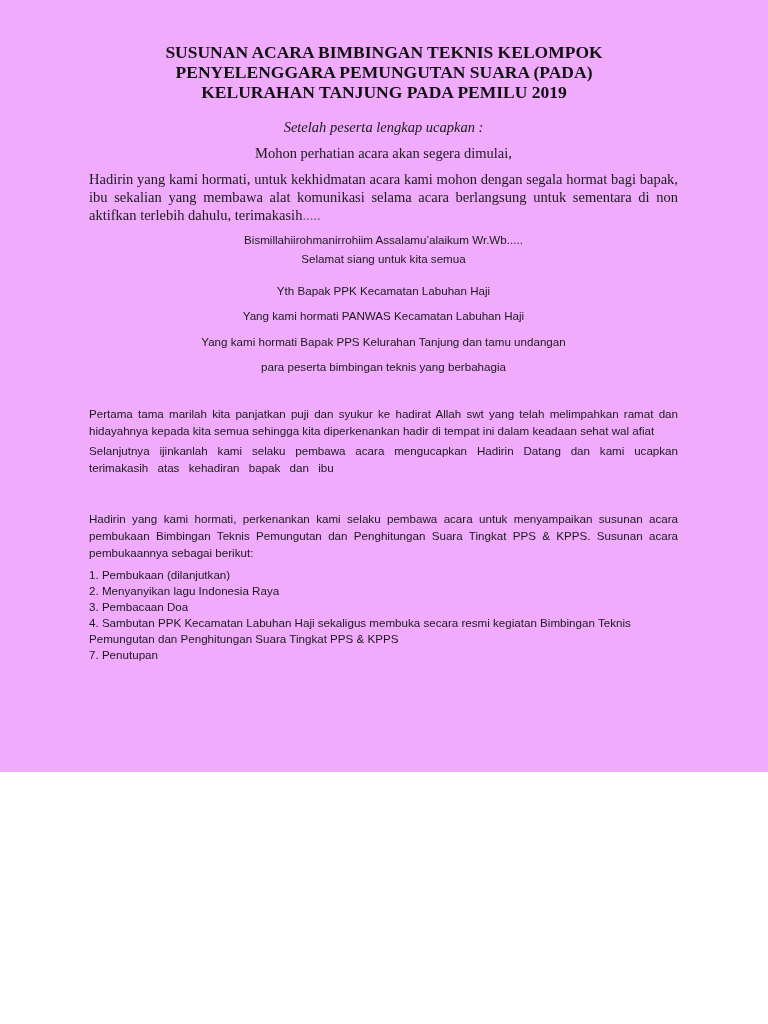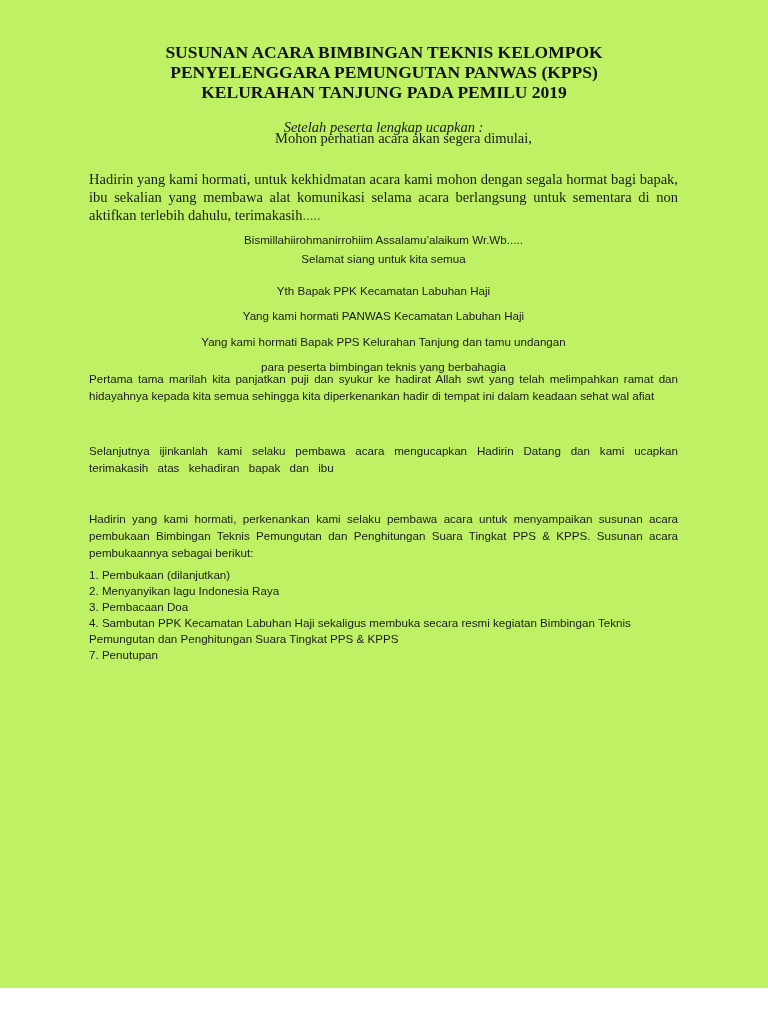--- a/index.html
+++ b/index.html
@@ -10,22 +10,22 @@
     body {
       width: 768px;
       height: 1024px;
       position: relative;
       overflow: hidden;
       color: #111111;
     }
     .page {
       position: absolute;
       left: 0; top: 0;
-      width: 768px; height: 988px;
-      background: #bef264;
+      width: 768px; height: 772px;
+      background: #f0abfc;
     }
     .title {
       position: absolute;
       left: 0;
       width: 768px;
       top: 42px;
       text-align: center;
       font-family: "Liberation Serif", serif;
       font-weight: bold;
       font-size: 17.5px;
@@ -55,38 +55,38 @@
     .line { white-space: nowrap; text-align: center; }
     .dots { color: #666; }
   </style>
 </head>
 <body>
 
 <div class="page">
 
   <div class="title">
     <div>SUSUNAN ACARA BIMBINGAN TEKNIS KELOMPOK</div>
-    <div>PENYELENGGARA PEMUNGUTAN PANWAS (KPPS)</div>
+    <div>PENYELENGGARA PEMUNGUTAN SUARA (PADA)</div>
     <div>KELURAHAN TANJUNG PADA PEMILU 2019</div>
   </div>
 
   <div class="block serif italic line" style="top:119px;">Setelah peserta lengkap ucapkan :</div>
 
-  <div class="block serif line" style="top:130px;margin-left:20px;">Mohon perhatian acara akan segera dimulai,</div>
+  <div class="block serif line" style="top:145px;">Mohon perhatian acara akan segera dimulai,</div>
 
   <div class="block sans line" style="top:233px;">Bismillahiirohmanirrohiim Assalamu’alaikum Wr.Wb.....</div>
 
   <div class="block serif just" style="top:170px; line-height:18px;"><span>Hadirin yang kami hormati, untuk kekhidmatan acara kami mohon dengan segala hormat bagi bapak, ibu sekalian yang membawa alat komunikasi selama acara berlangsung untuk sementara di non aktifkan terlebih dahulu, terimakasih</span><span class="dots">.....</span></div>
   <div class="block sans line" style="top:252px;">Selamat siang  untuk kita semua</div>
   <div class="block sans line" style="top:284px;">Yth Bapak PPK Kecamatan Labuhan Haji</div>
   <div class="block sans line" style="top:309px;">Yang kami hormati PANWAS Kecamatan Labuhan Haji</div>
   <div class="block sans line" style="top:335px;">Yang kami hormati Bapak PPS Kelurahan Tanjung dan tamu undangan</div>
   <div class="block sans line" style="top:360px;">para peserta bimbingan teknis yang berbahagia</div>
 
-  <div class="block sans just" style="top:370px; line-height:17px;">Pertama tama marilah kita panjatkan puji dan syukur ke hadirat Allah swt yang telah melimpahkan ramat dan hidayahnya kepada kita semua sehingga kita diperkenankan hadir di tempat ini dalam keadaan sehat wal afiat</div>
+  <div class="block sans just" style="top:405px; line-height:17px;">Pertama tama marilah kita panjatkan puji dan syukur ke hadirat Allah swt yang telah melimpahkan ramat dan hidayahnya kepada kita semua sehingga kita diperkenankan hadir di tempat ini dalam keadaan sehat wal afiat</div>
 
   <div class="block sans just" style="top:442px; line-height:17px; word-spacing:6px;">Selanjutnya ijinkanlah kami selaku pembawa acara mengucapkan Hadirin Datang dan kami ucapkan  terimakasih atas kehadiran bapak dan ibu</div>
 
   <div class="block sans just" style="top:510px; line-height:17px;">Hadirin yang kami hormati, perkenankan kami selaku pembawa acara untuk menyampaikan susunan acara pembukaan Bimbingan Teknis  Pemungutan dan Penghitungan Suara Tingkat PPS &amp; KPPS. Susunan acara pembukaannya sebagai berikut:</div>
 
   <div class="block sans" style="top:567px; line-height:16px;">
     <div>1. Pembukaan (dilanjutkan)</div>
     <div>2. Menyanyikan lagu Indonesia Raya</div>
     <div>3. Pembacaan Doa</div>
     <div>4. Sambutan PPK Kecamatan Labuhan Haji sekaligus membuka  secara resmi kegiatan Bimbingan Teknis Pemungutan dan Penghitungan Suara Tingkat PPS &amp; KPPS</div>

